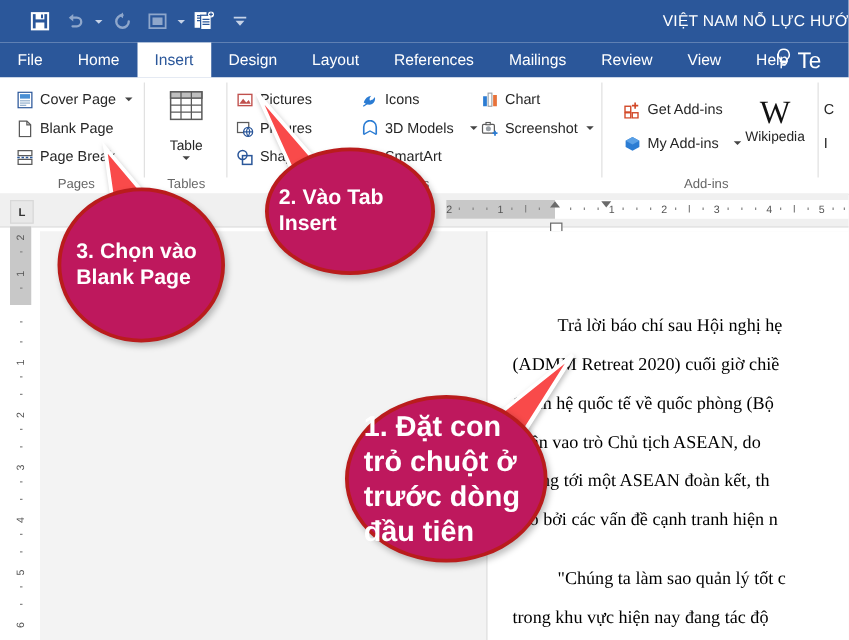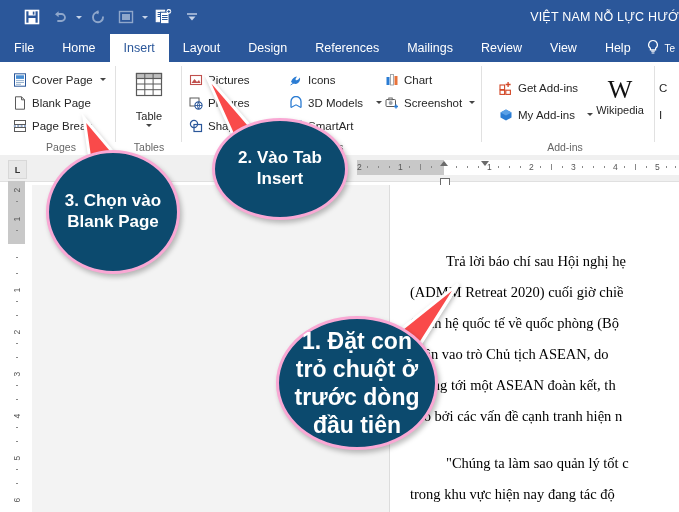--- a/index.html
+++ b/index.html
@@ -35,22 +35,22 @@
     position:absolute;left:0;top:34px;width:679px;height:28px;
     background:#2b579a;
   }
   .tabs{position:absolute;left:0;top:0;height:28px;display:flex;align-items:stretch;}
   .tab{
     height:28px;line-height:28px;padding:0 14px;font-size:12.5px;color:#ffffff;
     white-space:nowrap;cursor:default;
   }
   .tab.active{background:#ffffff;color:#2b579a;font-weight:400;}
   .tellme{
-    position:absolute;right:0;top:0;height:28px;display:flex;align-items:center;gap:4px;
-    font-size:10px;color:#ffffff;padding-right:4px;
+    position:absolute;right:18px;top:0;height:28px;display:flex;align-items:center;gap:4px;
+    font-size:18px;color:#ffffff;padding-right:4px;
   }
 
   
   .ribbon{
     position:absolute;left:0;top:62px;width:679px;height:93px;
     background:#ffffff;border-bottom:1px solid #d4d4d4;
   }
   .rgroup{position:absolute;top:0;height:93px;}
   .rgroup .sep{position:absolute;right:0;top:4px;width:1px;height:76px;background:#e1e1e1;}
   .glabel{
@@ -120,24 +120,24 @@
     line-height:27px;text-align:justify;
   }
   .docbody p{margin:0 0 4px 0;white-space:nowrap;overflow:hidden;}
   .docbody p.ind{text-indent:36px;}
   .gapline{height:16px;}
 
   
   .bubble{position:absolute;}
   .bubble .body{
     position:absolute;border-radius:50%;
-    background:#0c4a6e;border:3px solid #f9a8d4;
+    background:#be185d;border:3px solid #b91c1c;
     box-shadow:2px 3px 5px rgba(0,0,0,.25);
     display:flex;align-items:center;justify-content:center;
-    color:#ffffff;text-align:center;font-weight:bold;
+    color:#ffffff;text-align:left;font-weight:bold;
     font-family:"Liberation Sans", sans-serif;
     line-height:1.22;
   }
   .bubble .tail{
     position:absolute;width:0;height:0;
     filter:drop-shadow(1px 2px 2px rgba(0,0,0,.25));
   }
 </style>
 </head>
 <body>
@@ -207,22 +207,22 @@
 
     </div>
     <div class="doc-title">VIỆT NAM NỖ LỰC HƯỚ</div>
   </div>
 
   <div class="tabstrip">
     <div class="tabs">
       <div class="tab">File</div>
       <div class="tab">Home</div>
       <div class="tab active">Insert</div>
+      <div class="tab">Design</div>
       <div class="tab">Layout</div>
-      <div class="tab">Design</div>
       <div class="tab">References</div>
       <div class="tab">Mailings</div>
       <div class="tab">Review</div>
       <div class="tab">View</div>
       <div class="tab">Help</div>
     </div>
     <div class="tellme">
       <span>
         <svg width="14" height="16" viewBox="0 0 14 16">
           <path d="M7 1.5 a4.3 4.3 0 0 0 -2.6 7.8 v1.6 h5.2 V9.3 A4.3 4.3 0 0 0 7 1.5Z" fill="none" stroke="#ffffff" stroke-width="1.2"></path>

